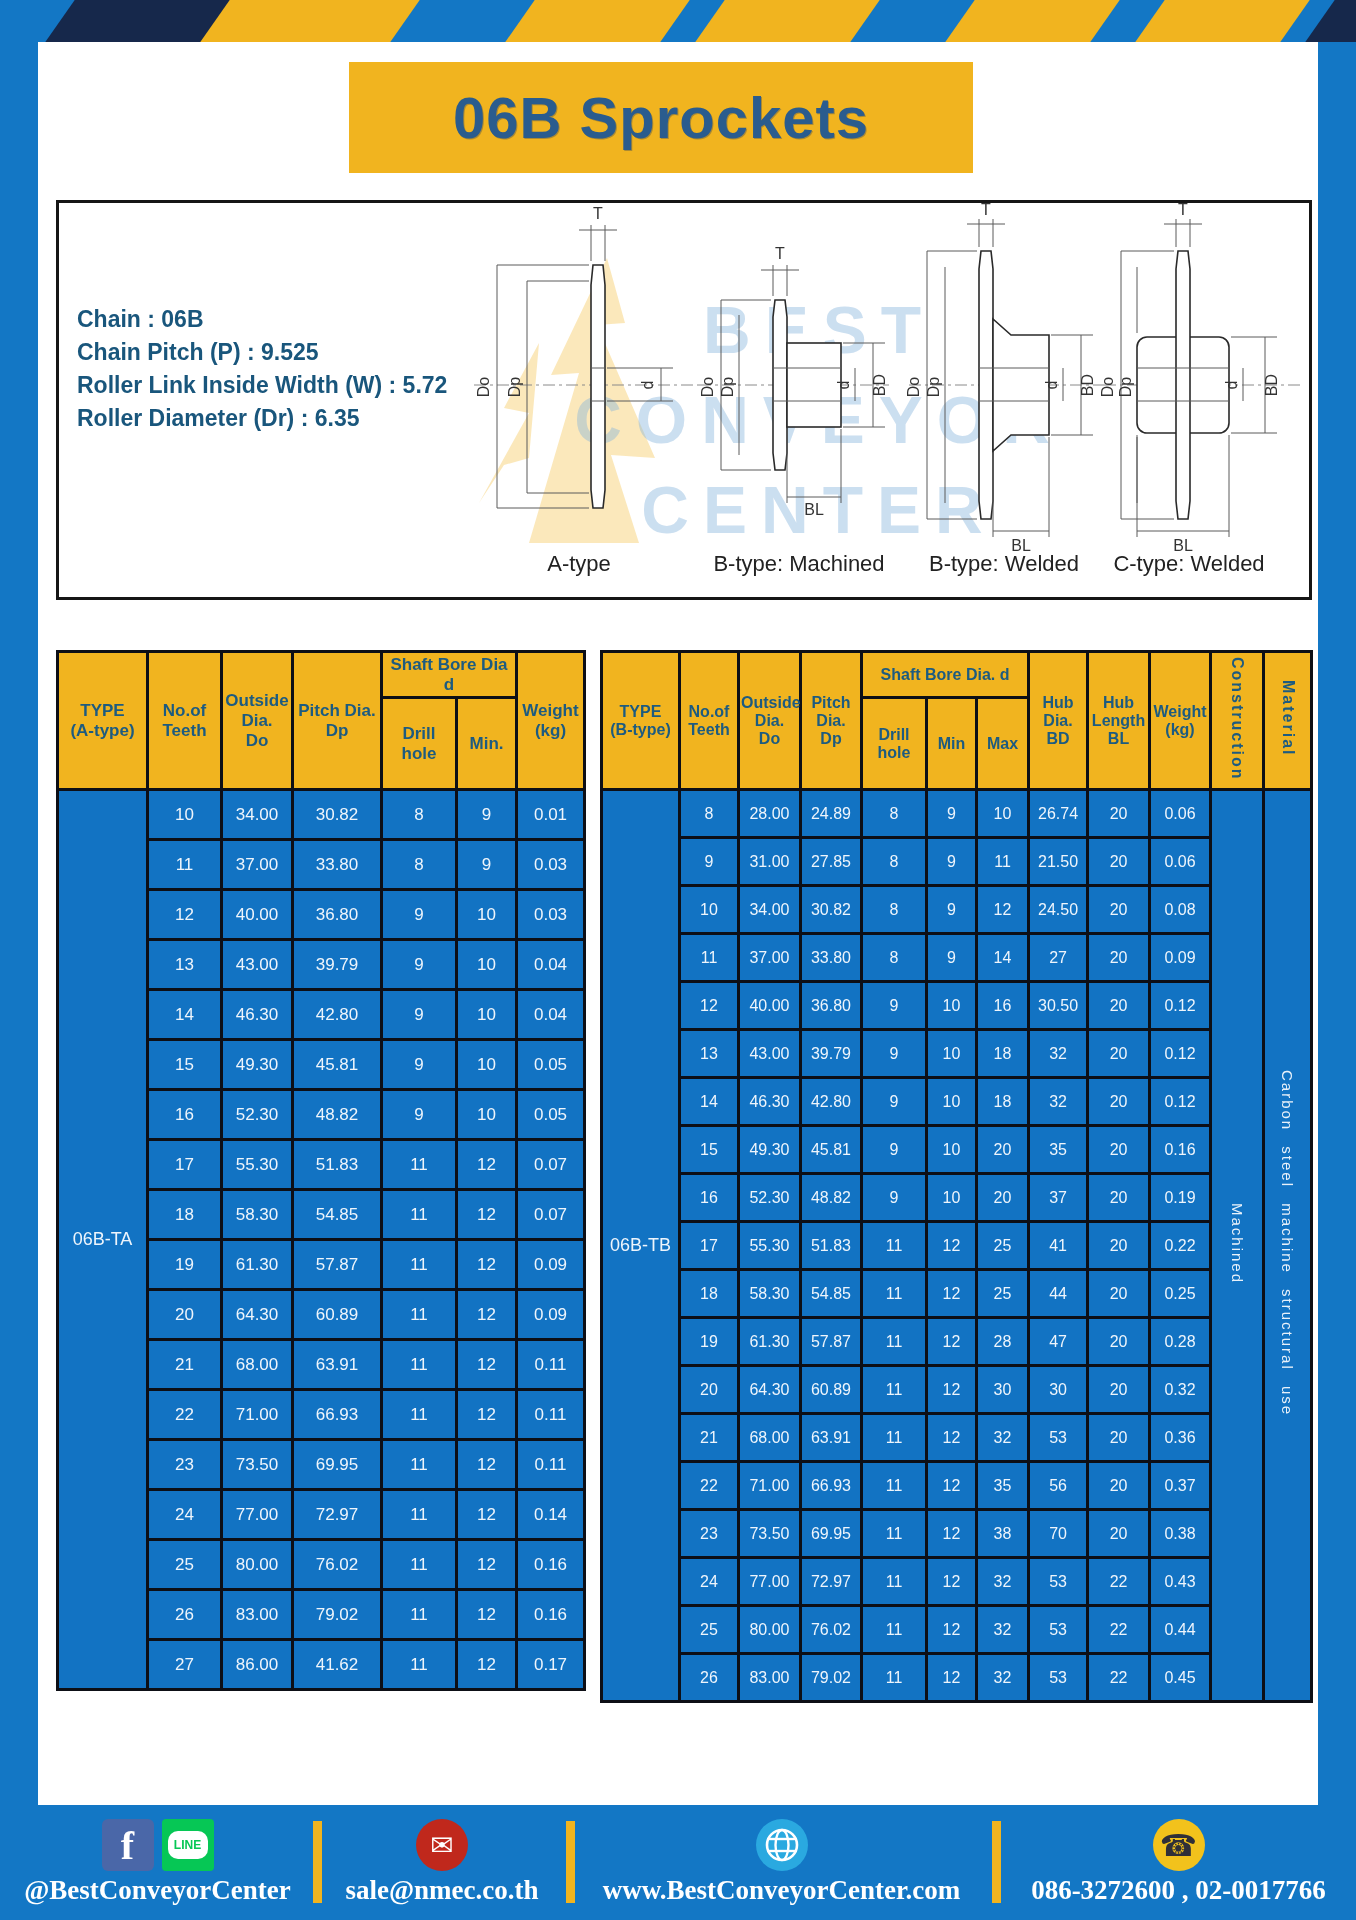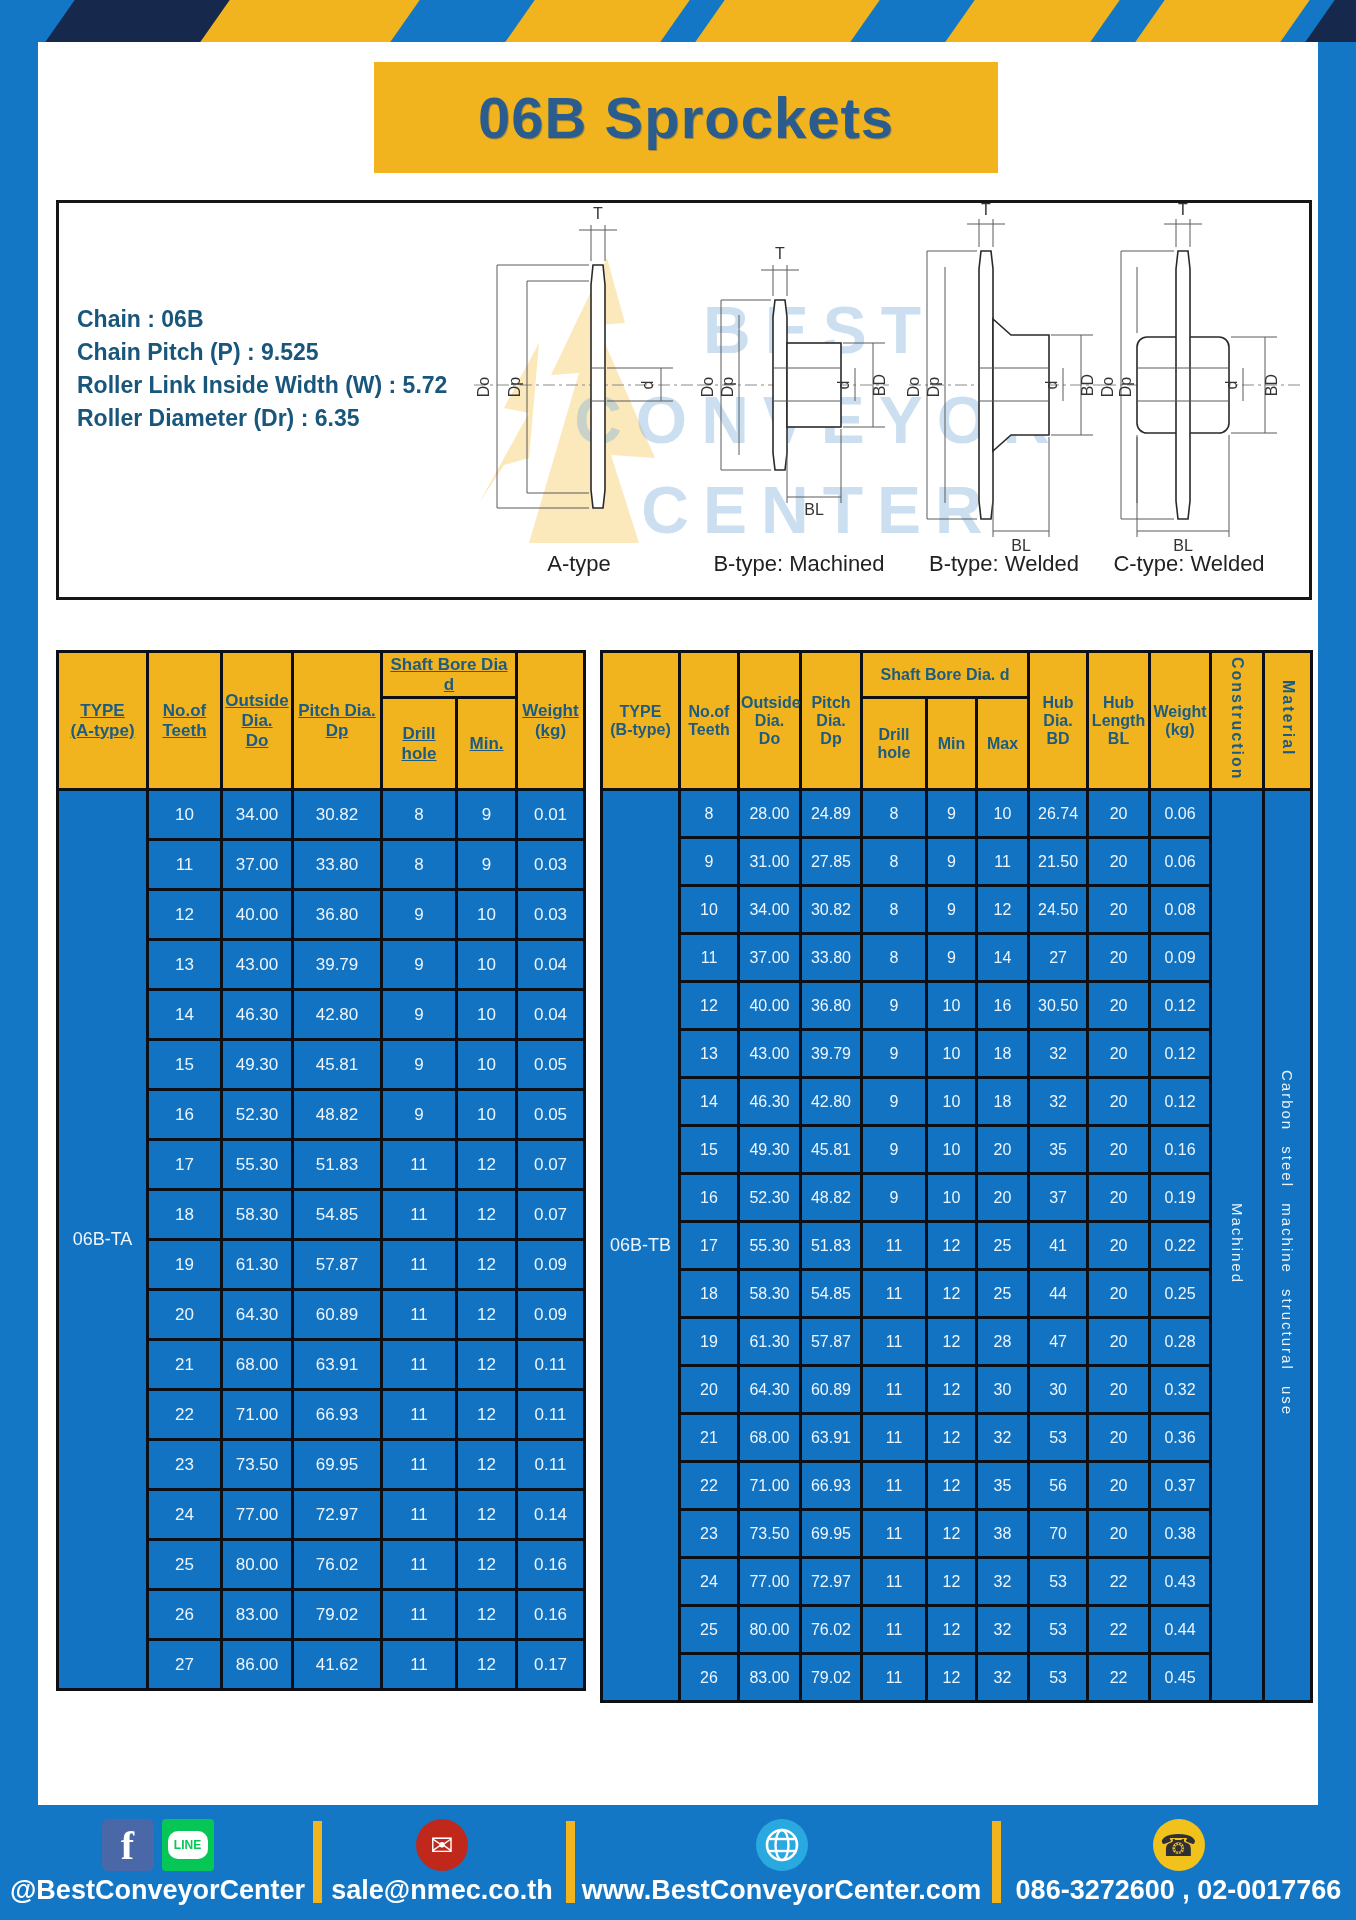--- a/index.html
+++ b/index.html
@@ -11,57 +11,57 @@
     overflow: hidden;
   }
   
   .topbar { position: absolute; left: 0; top: 0; width: 1356px; height: 42px; background: #1377c5; overflow: hidden; }
   .stripe { position: absolute; top: -8px; height: 58px; width: 160px; transform: skewX(-35deg); }
   .stripe.y { background: #f1b41f; }
   .stripe.n { background: #16284b; }
   
   .white-area { position: absolute; left: 38px; top: 42px; width: 1280px; height: 1763px; background: #ffffff; }
   
-  .banner { position: absolute; left: 374px; top: 62px; width: 624px; height: 111px; background: #f1b41f;
+  .banner { position: absolute; left: 349px; top: 62px; width: 624px; height: 111px; background: #f1b41f;
             display: flex; align-items: center; justify-content: center; }
   .banner span { font-size: 58px; font-weight: bold; color: #2a5c8e; letter-spacing: 1px;
                  text-shadow: 1px 1px 0 rgba(40,60,90,.35); }
   
   .panel { position: absolute; left: 56px; top: 200px; width: 1256px; height: 400px; background: #fff; border: 3px solid #161616; }
   .specs { position: absolute; left: 18px; top: 100px; color: #19567c; font-weight: bold; font-size: 23px; line-height: 33px; white-space: nowrap; }
   .panel svg.draw { position: absolute; left: 0; top: 0; }
   .draw .pl  { fill: #ffffff; stroke: #2a2a2a; stroke-width: 1.6; }
   .draw .dm  { stroke: #5a5a5a; stroke-width: 1; fill: none; }
   .draw .cl  { stroke: #8a8a8a; stroke-width: 1; stroke-dasharray: 12 4 3 4; }
   .draw .tx  { fill: #333333; font-size: 16px; font-family: "Liberation Sans", sans-serif; }
   .draw .tlab{ fill: #222222; font-size: 22px; font-family: "Liberation Sans", sans-serif; }
   .draw .wmt { fill: #86b4dc; opacity: .42; font-size: 66px; font-weight: bold; letter-spacing: 14px; font-family: "Liberation Sans", sans-serif; }
   .draw .wms { fill: #f1b41f; opacity: .30; }
   
   table { border-collapse: collapse; position: absolute; table-layout: fixed; }
   .ta { left: 56px;  top: 650px; width: 527px; }
   .tb { left: 600px; top: 650px; width: 710px; }
   th { background: #f1b41f; color: #1d5b80; font-weight: bold; border: 3px solid #0d0f16;
        white-space: pre-line; text-align: center; vertical-align: middle; padding: 1px; }
-  .ta th { font-size: 17px; text-decoration: underline; }
+  .ta th { font-size: 17px; }
   .tb th { font-size: 16px; }
   td { background: #1273c3; color: #eef5fc; border: 3px solid #0d0f16; text-align: center; vertical-align: middle; padding: 0; }
   .ta td { font-size: 17px; height: 50px; }
   .tb td { font-size: 16px; height: 48px; }
   thead tr.r1 { height: 46px; }
   thead tr.r2 { height: 92px; }
   td.typecell { font-size: 18px; }
   .vert { writing-mode: vertical-rl; text-orientation: mixed; display: inline-block; }
   th .vert { letter-spacing: 2px; font-size: 16px; }
   td.vertcell { background: #1273c3; }
   td.vertcell .vert { font-size: 15px; letter-spacing: 2px; word-spacing: 9px; color: #e8f1fa; }
   
   .footer { position: absolute; left: 0; top: 1805px; width: 1356px; height: 115px; background: #1377c5; }
   .fsec { position: absolute; top: 0; height: 115px; display: flex; flex-direction: column; align-items: center; justify-content: center; gap: 4px; }
-  .ftext { color: #ffffff; font-weight: bold; font-size: 27px; white-space: nowrap; }
+  .ftext { color: #ffffff; font-weight: bold; font-size: 27px; white-space: nowrap; font-family: Liberation Serif, serif; }
   .fdiv { position: absolute; top: 16px; width: 9px; height: 82px; background: #f1b41f; }
   .icons-row { display: flex; gap: 8px; align-items: center; }
   .icon { width: 52px; height: 52px; display: flex; align-items: center; justify-content: center; }
   .icon.fb { background: #4a67a8; border-radius: 6px; color: #fff; font-weight: bold; font-size: 40px; font-family: "Liberation Serif", serif; }
   .icon.line { background: #06c755; border-radius: 4px; }
   .line-bubble { background: #ffffff; border-radius: 10px; width: 40px; height: 28px; display: flex; align-items: center; justify-content: center;
                  color: #06c755; font-weight: bold; font-size: 12px; }
   .icon.mail { background: #c0281c; border-radius: 50%; color: #fff; font-size: 28px; font-family: "DejaVu Sans", sans-serif; }
   .icon.globe { background: #2aa9e0; border-radius: 50%; }
   .icon.phone { background: #f2c21c; border-radius: 50%; color: #2f2f38; font-size: 30px; font-family: "DejaVu Sans", sans-serif; }

